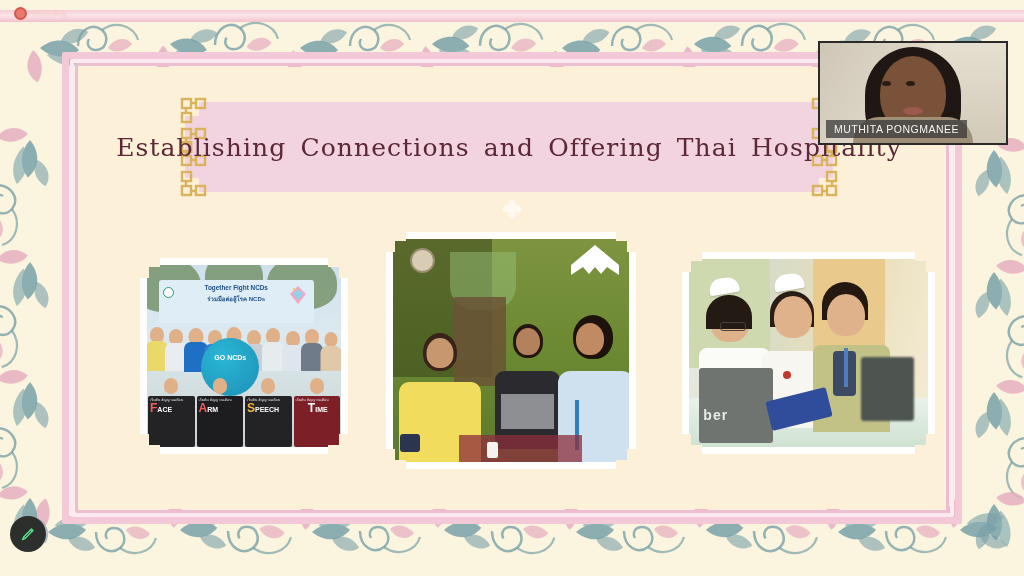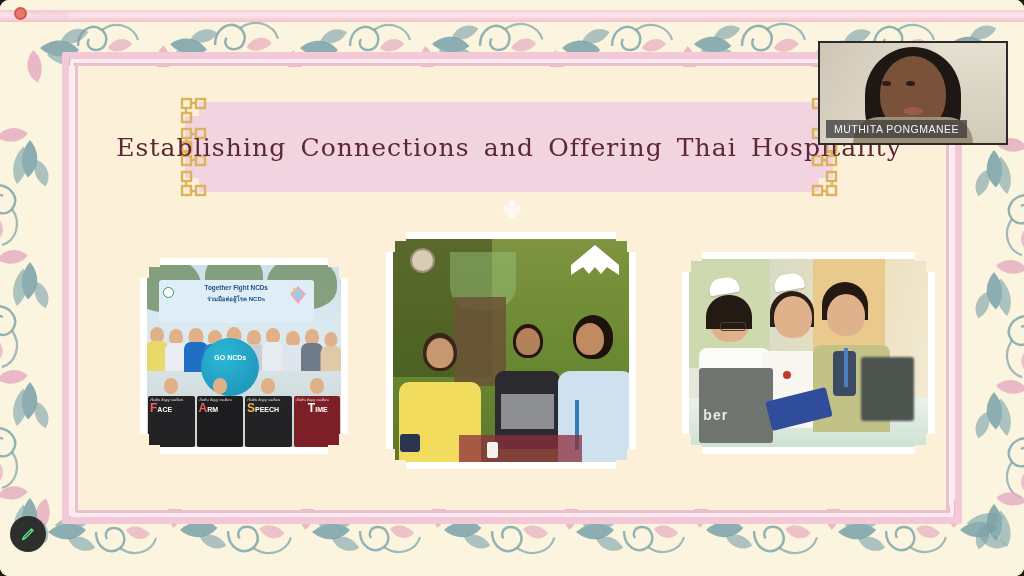--- a/index.html
+++ b/index.html
@@ -8,21 +8,20 @@
     font-family:"Liberation Sans", sans-serif;
     background:#1b1b1b;
     position:relative;
   }
 
   
   .slide{
     position:absolute; inset:0;
     background:#f6e4bd;
     overflow:hidden;
-    border-radius:9px;
   }
 
   
   .paper-grad{
     position:absolute; inset:0;
     background:
       radial-gradient(ellipse at 50% 40%, #fdf2dc 0%, #f8e8c4 55%, #f2dcb2 100%);
   }
 
   

